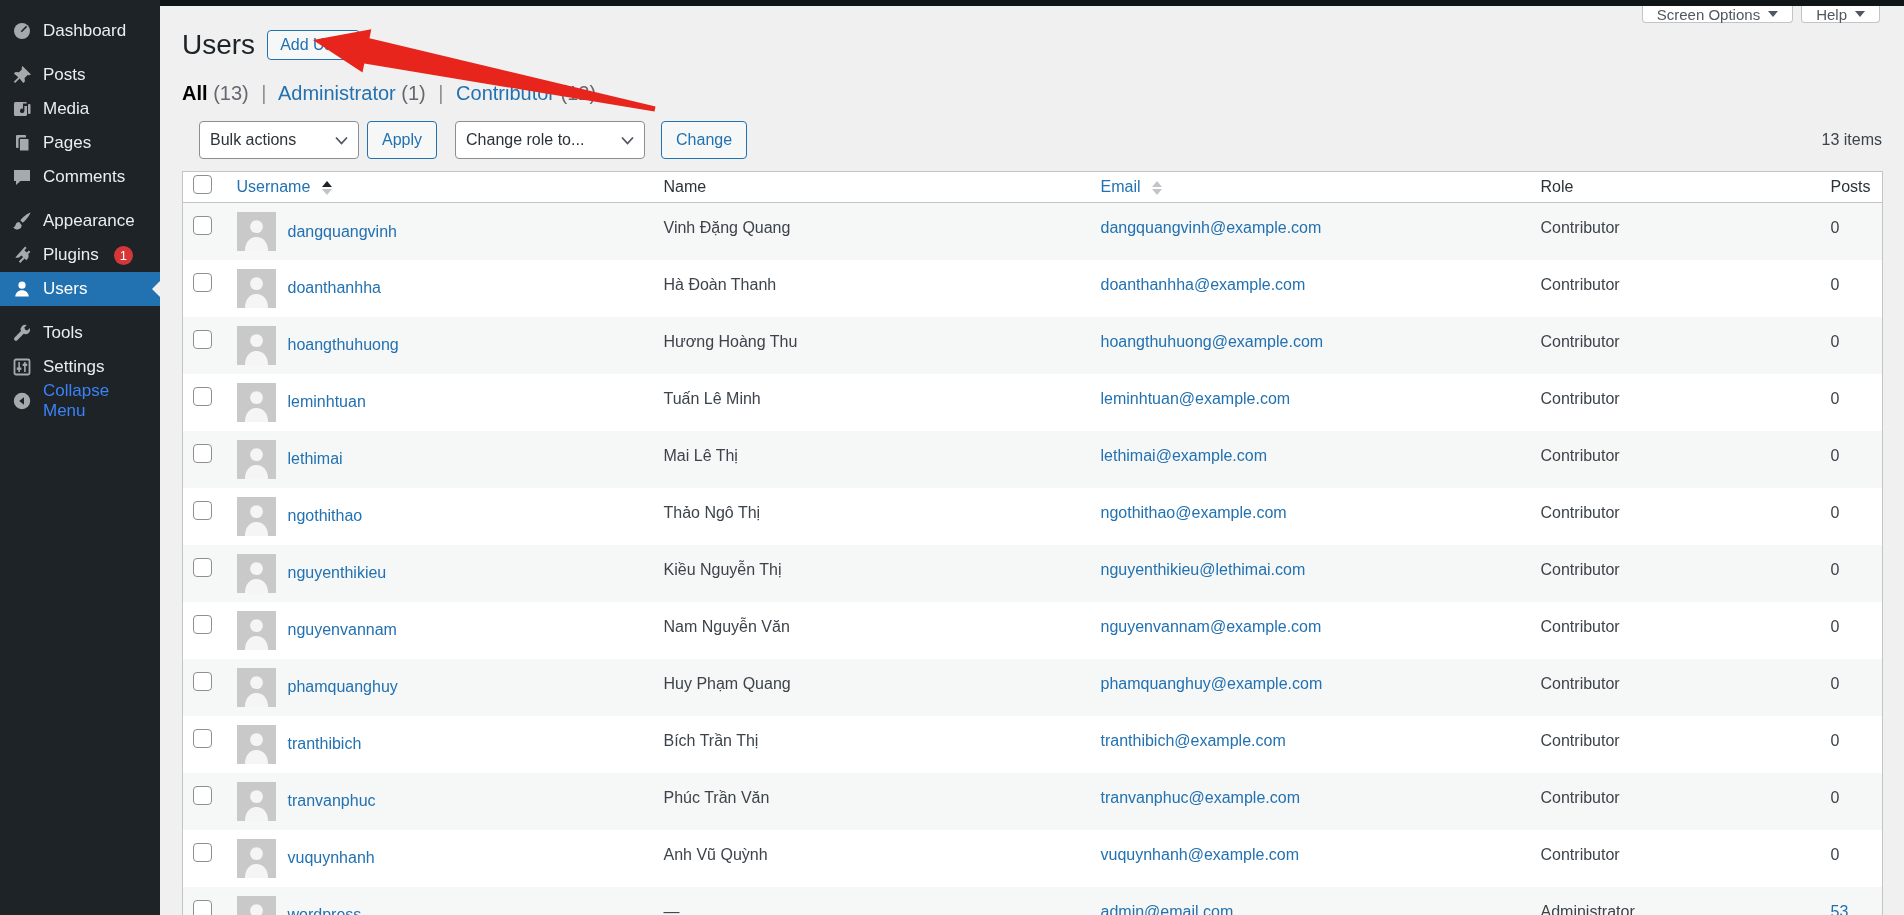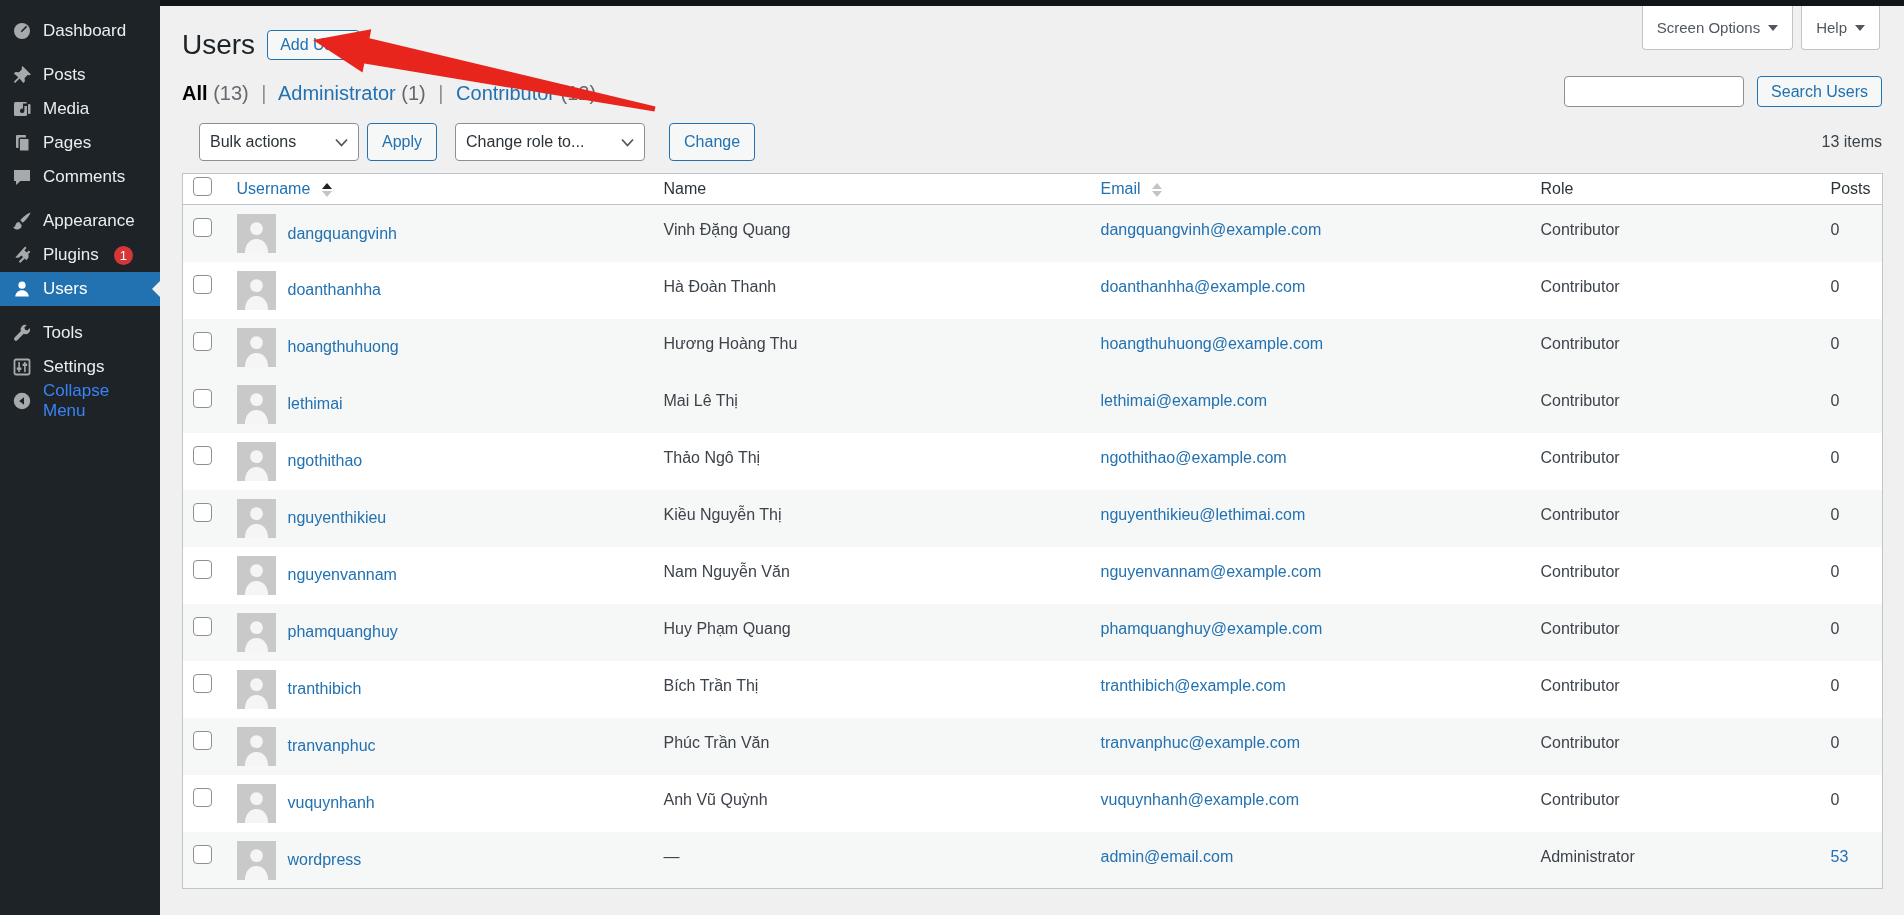--- a/index.html
+++ b/index.html
@@ -20,21 +20,21 @@
   .badge { background:#d63638; color:#fff; border-radius:50%; width:19px; height:19px; font-size:13px;
     display:inline-flex; align-items:center; justify-content:center; margin-left:4px; }
   .submenu { background:#2c3338; padding:7px 0 12px 0; }
   .submenu-item { height:28px; line-height:28px; padding-left:44px; font-size:16px; color:#9ea3a8; cursor:pointer; }
   .submenu-item.current { color:#fff; font-weight:bold; }
   .collapse-label { color:#3b82f6; }
   
   .topstrip { position:absolute; left:160px; right:0; top:0; height:6px; background:#101517; }
   .meta-tabs { position:absolute; top:6px; right:24px; display:flex; gap:8px; z-index:5; }
   .meta-tab { background:#fff; border:1px solid #c3c4c7; border-top:none; border-radius:0 0 4px 4px;
-    height:44px; padding:0 14px; display:flex; align-items:center; gap:8px; font-size:15px; color:#50575e; cursor:pointer; }
+    height:17px; padding:0 14px; display:flex; align-items:center; gap:8px; font-size:15px; color:#50575e; cursor:pointer; }
   .tri-down { width:0; height:0; border-left:5px solid transparent; border-right:5px solid transparent; border-top:6px solid #50575e; }
   
   .content { position:absolute; left:160px; top:6px; right:0; bottom:0; padding:0 22px; }
   .title-row { margin-top:22px; display:flex; align-items:center; gap:12px; height:34px; }
   .page-title { font-size:28px; font-weight:400; color:#1d2327; }
   .add-user-btn { border:1px solid #2271b1; color:#2271b1; background:#f6f7f7; border-radius:4px;
     font-size:16px; padding:5px 12px; cursor:pointer; }
   .annotation-arrow { position:absolute; left:243px; top:12px; pointer-events:none; z-index:6; }
   .views-row { margin-top:14px; display:flex; justify-content:space-between; align-items:flex-start; }
   .views { font-size:20px; padding-top:6px; }
@@ -46,21 +46,21 @@
   .search-input { width:180px; height:31px; border:1px solid #8c8f94; border-radius:4px; background:#fff; padding:0 8px; font-size:16px; }
   .btn-secondary { border:1px solid #2271b1; color:#2271b1; background:#f6f7f7; border-radius:4px;
     height:31px; padding:0 13px; font-size:16px; cursor:pointer; }
   .bulk-row { margin-top:16px; display:flex; align-items:center; }
   .fake-select { height:38px; background:#fff; border:1px solid #8c8f94; border-radius:4px; color:#2c3338;
     font-size:16px; display:flex; align-items:center; justify-content:space-between; padding:0 10px; cursor:pointer; gap:18px;margin-left:17px; }
   .fake-select .chev { color:#50575e; }
   .bulk-row .btn-action { border:1px solid #2271b1; color:#2271b1; background:#f6f7f7; border-radius:4px;
     height:38px; padding:0 14px; font-size:16px; cursor:pointer; }
   .sel-bulk { width:160px; margin-right:8px; }
-  .sel-role { width:190px; margin-left:18px; margin-right:24px; }
+  .sel-role { width:190px; margin-left:18px; margin-right:16px; }
   .items-count { margin-left:auto; color:#3c434a; font-size:16px; }
   
   table.users { margin-top:12px; width:1700px; border-collapse:collapse; background:#fff; border:1px solid #c3c4c7; table-layout:fixed; }
   thead th { font-weight:400; text-align:left; font-size:16px; color:#2c3338; padding:6px 10px; height:31px;
     border-bottom:1px solid #c3c4c7; background:#fff; }
   th.sortable { color:#2271b1; cursor:pointer; }
   .sort-arrows { display:inline-flex; flex-direction:column; gap:2px; margin-left:7px; vertical-align:middle; }
   .sa-up { width:0; height:0; border-left:5px solid transparent; border-right:5px solid transparent; border-bottom:6px solid #c3c4c7; }
   .sa-down { width:0; height:0; border-left:5px solid transparent; border-right:5px solid transparent; border-top:6px solid #c3c4c7; }
   .sa-up.on { border-bottom-color:#1d2327; }
@@ -210,24 +210,20 @@
     <div class="views">
       <span class="current-view">All</span>
       <span class="count">(13)</span>
       <span class="sep">|</span>
       <a>Administrator</a>
       <span class="count">(1)</span>
       <span class="sep">|</span>
       <a>Contributor</a>
       <span class="count">(12)</span>
     </div>
-    <div class="search-group">
-      <input class="search-input" type="text" value="" style="">
-      <button class="btn-secondary">Search Users</button>
-    </div>
   </div>
 
   <div class="bulk-row">
     <div class="fake-select sel-bulk">
       <span>Bulk actions</span>
       <span class="chev">
         <svg width="13" height="9" viewBox="0 0 13 9">
             <polyline points="1,1.5 6.5,7.5 12,1.5" fill="none" stroke="#50575e" stroke-width="1.8"></polyline>
           </svg>
       </span>
@@ -329,20 +325,39 @@
           <path d="M13 64c0-14.5 8.5-23 19-23s19 8.5 19 23z" fill="#f5f5f5"></path>
         </svg>
         <a class="user-link">hoangthuhuong</a>
       </div>
     </td>
     <td class="txt-cell">Hương Hoàng Thu</td>
     <td class="txt-cell"><a class="email-link">hoangthuhuong@example.com</a></td>
     <td class="txt-cell">Contributor</td>
     <td class="posts-cell">0</td>
   </tr>
+        <tr>
+    <td class="cb-cell">
+            <input class="row-cb" type="checkbox" style="">
+          </td>
+    <td>
+      <div class="user-cell">
+        <svg class="avatar" viewBox="0 0 64 64">
+          <rect width="64" height="64" fill="#c9c9c9"></rect>
+          <circle cx="32" cy="24" r="10.5" fill="#f5f5f5"></circle>
+          <path d="M13 64c0-14.5 8.5-23 19-23s19 8.5 19 23z" fill="#f5f5f5"></path>
+        </svg>
+        <a class="user-link">leminhtuan</a>
+      </div>
+    </td>
+    <td class="txt-cell">Tuấn Lê Minh</td>
+    <td class="txt-cell"><a class="email-link">leminhtuan@example.com</a></td>
+    <td class="txt-cell">Contributor</td>
+    <td class="posts-cell">0</td>
+  </tr>
         <tr class="alt">
     <td class="cb-cell">
             <input class="row-cb" type="checkbox" style="">
           </td>
     <td>
       <div class="user-cell">
         <svg class="avatar" viewBox="0 0 64 64">
           <rect width="64" height="64" fill="#c9c9c9"></rect>
           <circle cx="32" cy="24" r="10.5" fill="#f5f5f5"></circle>
           <path d="M13 64c0-14.5 8.5-23 19-23s19 8.5 19 23z" fill="#f5f5f5"></path>

